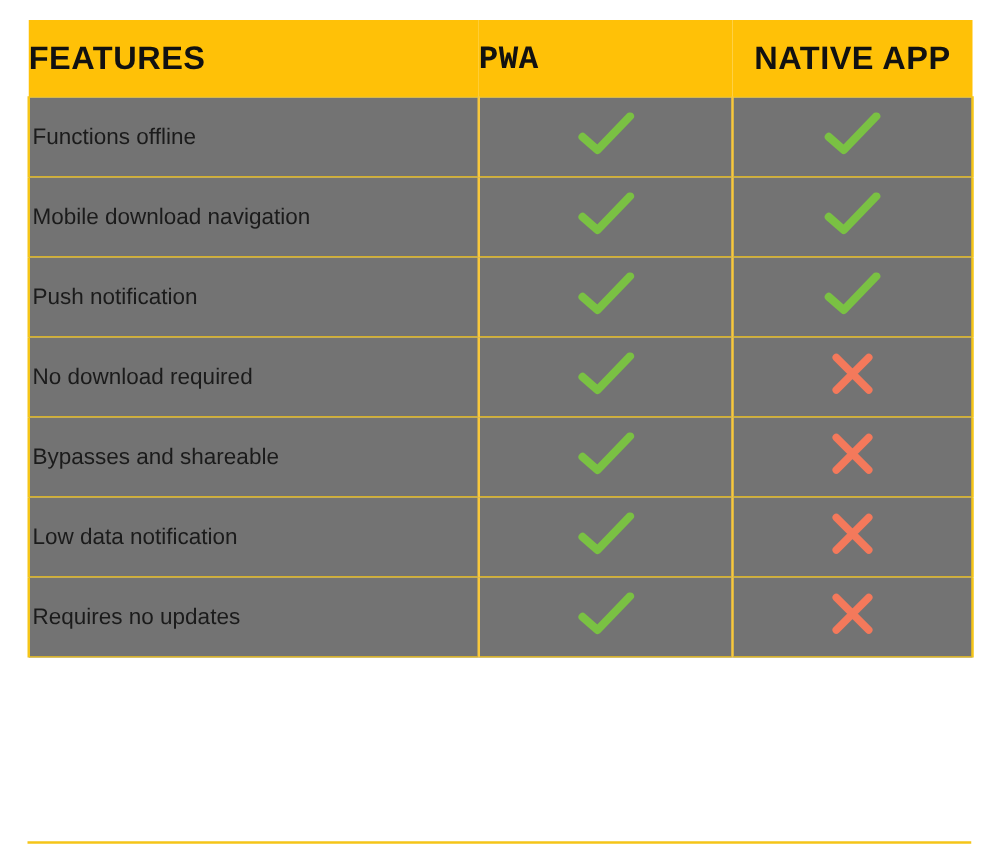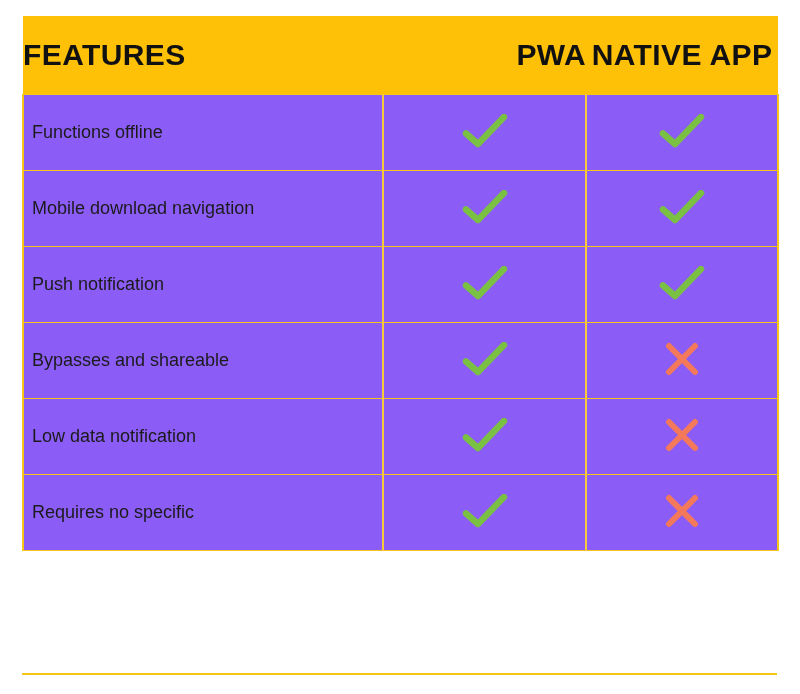--- a/index.html
+++ b/index.html
@@ -28,49 +28,50 @@
     left: 22px;
     top: 16px;
     width: 755px;
     border-collapse: collapse;
     table-layout: fixed;
   }
 
   
   .comparison-table thead th {
     background: #FFC107;
-    height: 78px;
+    height: 61px;
     padding: 0;
     border: none;
     color: #111111;
     font-weight: 700;
-    font-size: 30px;
+    font-size: 26px;
     letter-spacing: 0.4px;
     text-transform: uppercase;
     vertical-align: middle;
   }
   th.col-feature {
     width: 360px;
     text-align: left;
     padding-left: 50px;
     font-size: 23px;
   }
   th.col-pwa {
     width: 203px;
-    text-align: right;
+    text-align: left;
+    font-family: Liberation Mono, monospace;
   }
   th.col-native {
     width: 192px;
   }
 
   
   .comparison-table tbody td {
-    background: #8b5cf6;
+    background: #737373;
     height: 59px;
-    padding: 8px;
+    padding: 2px;
     vertical-align: middle;
     border-bottom: 1.5px solid #F5C518;
     border-top: none;
   }
   .comparison-table tbody tr:first-child td {
     border-top: 1.5px solid #F5C518;
   }
 
   td.cell-feature {
     text-align: left;
@@ -139,39 +140,48 @@
         <tr>
           <td class="cell-feature">Push notification</td>
           <td class="cell-mark"><span class="mark"><svg width="46" height="34" viewBox="0 0 46 34" xmlns="http://www.w3.org/2000/svg">
                 <path d="M4 19.5 L16 30 L42 3" fill="none" stroke="#7AC143" stroke-width="6.5" stroke-linecap="round" stroke-linejoin="round"></path>
               </svg></span></td>
           <td class="cell-mark last"><span class="mark"><svg width="46" height="34" viewBox="0 0 46 34" xmlns="http://www.w3.org/2000/svg">
                 <path d="M4 19.5 L16 30 L42 3" fill="none" stroke="#7AC143" stroke-width="6.5" stroke-linecap="round" stroke-linejoin="round"></path>
               </svg></span></td>
         </tr>
         <tr>
+          <td class="cell-feature">No download required</td>
+          <td class="cell-mark"><span class="mark"><svg width="46" height="34" viewBox="0 0 46 34" xmlns="http://www.w3.org/2000/svg">
+                <path d="M4 19.5 L16 30 L42 3" fill="none" stroke="#7AC143" stroke-width="6.5" stroke-linecap="round" stroke-linejoin="round"></path>
+              </svg></span></td>
+          <td class="cell-mark last"><span class="mark"><svg width="36" height="34" viewBox="0 0 36 34" xmlns="http://www.w3.org/2000/svg">
+                <path d="M5 4 L31 30 M31 4 L5 30" fill="none" stroke="#F4795B" stroke-width="6" stroke-linecap="round"></path>
+              </svg></span></td>
+        </tr>
+        <tr>
           <td class="cell-feature">Bypasses and shareable</td>
           <td class="cell-mark"><span class="mark"><svg width="46" height="34" viewBox="0 0 46 34" xmlns="http://www.w3.org/2000/svg">
                 <path d="M4 19.5 L16 30 L42 3" fill="none" stroke="#7AC143" stroke-width="6.5" stroke-linecap="round" stroke-linejoin="round"></path>
               </svg></span></td>
           <td class="cell-mark last"><span class="mark"><svg width="36" height="34" viewBox="0 0 36 34" xmlns="http://www.w3.org/2000/svg">
                 <path d="M5 4 L31 30 M31 4 L5 30" fill="none" stroke="#F4795B" stroke-width="6" stroke-linecap="round"></path>
               </svg></span></td>
         </tr>
         <tr>
           <td class="cell-feature">Low data notification</td>
           <td class="cell-mark"><span class="mark"><svg width="46" height="34" viewBox="0 0 46 34" xmlns="http://www.w3.org/2000/svg">
                 <path d="M4 19.5 L16 30 L42 3" fill="none" stroke="#7AC143" stroke-width="6.5" stroke-linecap="round" stroke-linejoin="round"></path>
               </svg></span></td>
           <td class="cell-mark last"><span class="mark"><svg width="36" height="34" viewBox="0 0 36 34" xmlns="http://www.w3.org/2000/svg">
                 <path d="M5 4 L31 30 M31 4 L5 30" fill="none" stroke="#F4795B" stroke-width="6" stroke-linecap="round"></path>
               </svg></span></td>
         </tr>
         <tr>
-          <td class="cell-feature">Requires no specific</td>
+          <td class="cell-feature">Requires no updates</td>
           <td class="cell-mark"><span class="mark"><svg width="46" height="34" viewBox="0 0 46 34" xmlns="http://www.w3.org/2000/svg">
                 <path d="M4 19.5 L16 30 L42 3" fill="none" stroke="#7AC143" stroke-width="6.5" stroke-linecap="round" stroke-linejoin="round"></path>
               </svg></span></td>
           <td class="cell-mark last"><span class="mark"><svg width="36" height="34" viewBox="0 0 36 34" xmlns="http://www.w3.org/2000/svg">
                 <path d="M5 4 L31 30 M31 4 L5 30" fill="none" stroke="#F4795B" stroke-width="6" stroke-linecap="round"></path>
               </svg></span></td>
         </tr>
       </tbody>
   </table>
 

